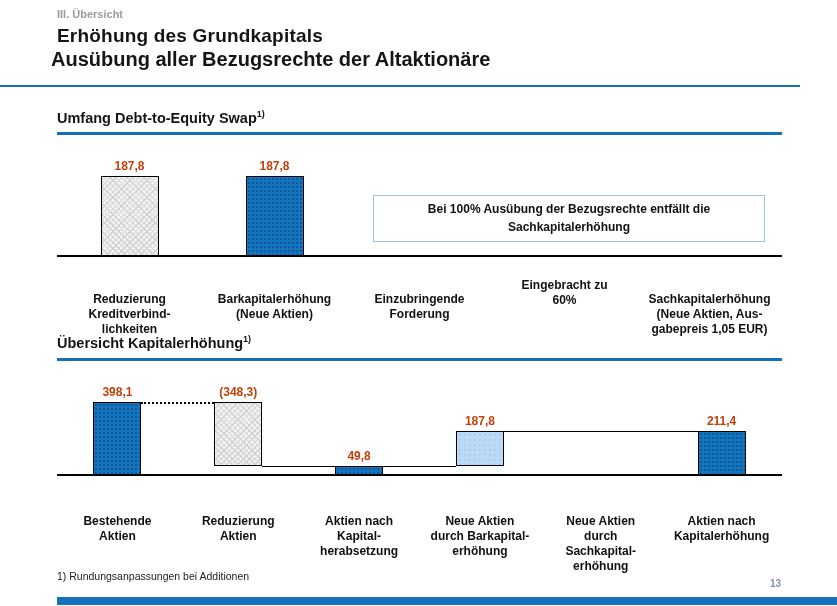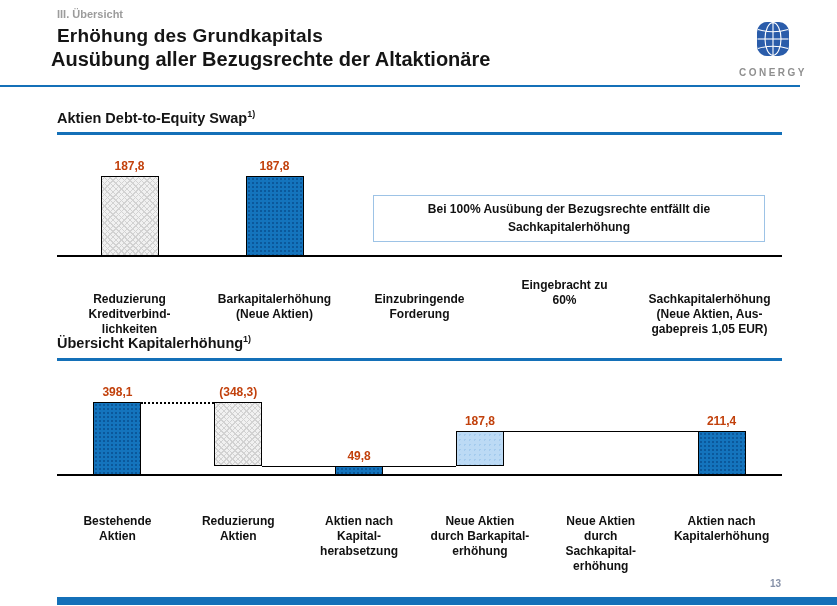--- a/index.html
+++ b/index.html
@@ -56,38 +56,23 @@
 </head>
 <body>
 
 <div class="slide">
 
   <div class="eyebrow">III. Übersicht</div>
   <div class="title">Erhöhung des Grundkapitals</div>
   <div class="subtitle">Ausübung aller Bezugsrechte der Altaktionäre</div>
   <div class="header-rule"></div>
 
-  <div class="logo">
-    <span>
-      <svg width="40" height="42" viewBox="0 0 40 42" aria-hidden="true">
-        <rect x="4" y="2" width="32" height="34" rx="10" fill="#2a5caa"></rect>
-        <g fill="none" stroke="#ffffff" stroke-width="1.1">
-          <line x1="20" y1="2.5" x2="20" y2="35.5"></line>
-          <ellipse cx="20" cy="19" rx="8" ry="16.4"></ellipse>
-          <line x1="4.5" y1="19" x2="35.5" y2="19"></line>
-          <path d="M5 9.5 Q20 14 35 9.5"></path>
-          <path d="M5 28.5 Q20 24 35 28.5"></path>
-        </g>
-      </svg>
-    </span>
-    <div class="logo-text">CONERGY</div>
-  </div>
 
   <div class="sec-heading" id="sec1-heading">
-    <span>Aktien Debt-to-Equity Swap</span><sup>1)</sup>
+    <span>Umfang Debt-to-Equity Swap</span><sup>1)</sup>
   </div>
   <div class="sec-rule" id="sec1-rule"></div>
 
   <div class="chart" id="chart1">
       <div class="axis" style="left: 0px; top: 105px; width: 725px;"></div>
       <div class="bar grey" style="left: 43.5px; top: 26.3728px; width: 58px; height: 79.6272px;"></div>
       <div class="val" style="left: 17.5px; top: 9.3728px; width: 110px;">187,8</div>
       <div class="bar blue" style="left: 188.5px; top: 26.3728px; width: 58px; height: 79.6272px;"></div>
       <div class="val" style="left: 162.5px; top: 9.3728px; width: 110px;">187,8</div>
       <div class="cat" style="left: 0px; top: 118px; width: 145px;">Reduzierung<br>Kreditverbind-<br>lichkeiten</div>
@@ -123,16 +108,17 @@
       <div class="bar blue" style="left: 640.583px; top: 56.4037px; width: 48px; height: 43.5963px;"></div>
       <div class="val" style="left: 609.583px; top: 39.4037px; width: 110px;">211,4</div>
       <div class="cat" style="left: 0px; top: 115px; width: 120.833px;">Bestehende<br>Aktien</div>
       <div class="cat" style="left: 120.833px; top: 115px; width: 120.833px;">Reduzierung<br>Aktien</div>
       <div class="cat" style="left: 241.667px; top: 115px; width: 120.833px;">Aktien nach<br>Kapital-<br>herabsetzung</div>
       <div class="cat" style="left: 362.5px; top: 115px; width: 120.833px;">Neue Aktien<br>durch Barkapital-<br>erhöhung</div>
       <div class="cat" style="left: 483.333px; top: 115px; width: 120.833px;">Neue Aktien<br>durch<br>Sachkapital-<br>erhöhung</div>
       <div class="cat" style="left: 604.167px; top: 115px; width: 120.833px;">Aktien nach<br>Kapitalerhöhung</div>
     </div>
 
+  <div class="footnote">1) Rundungsanpassungen bei Additionen</div>
   <div class="page-number">13</div>
   <div class="bottom-bar"></div>
 
 </div>
 
 </body></html>

